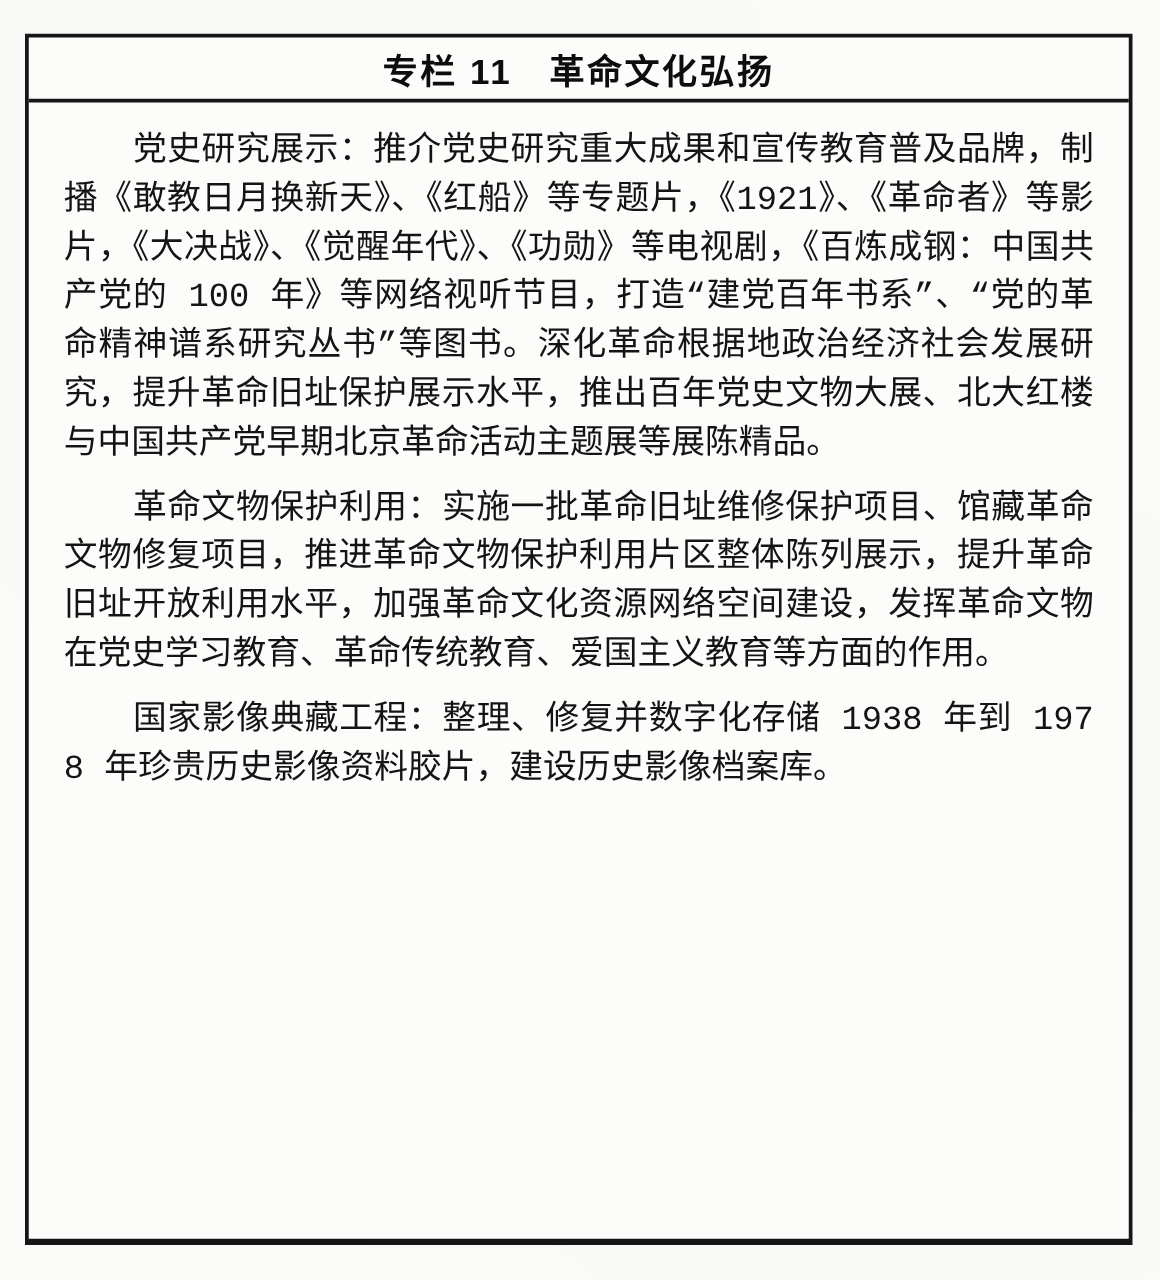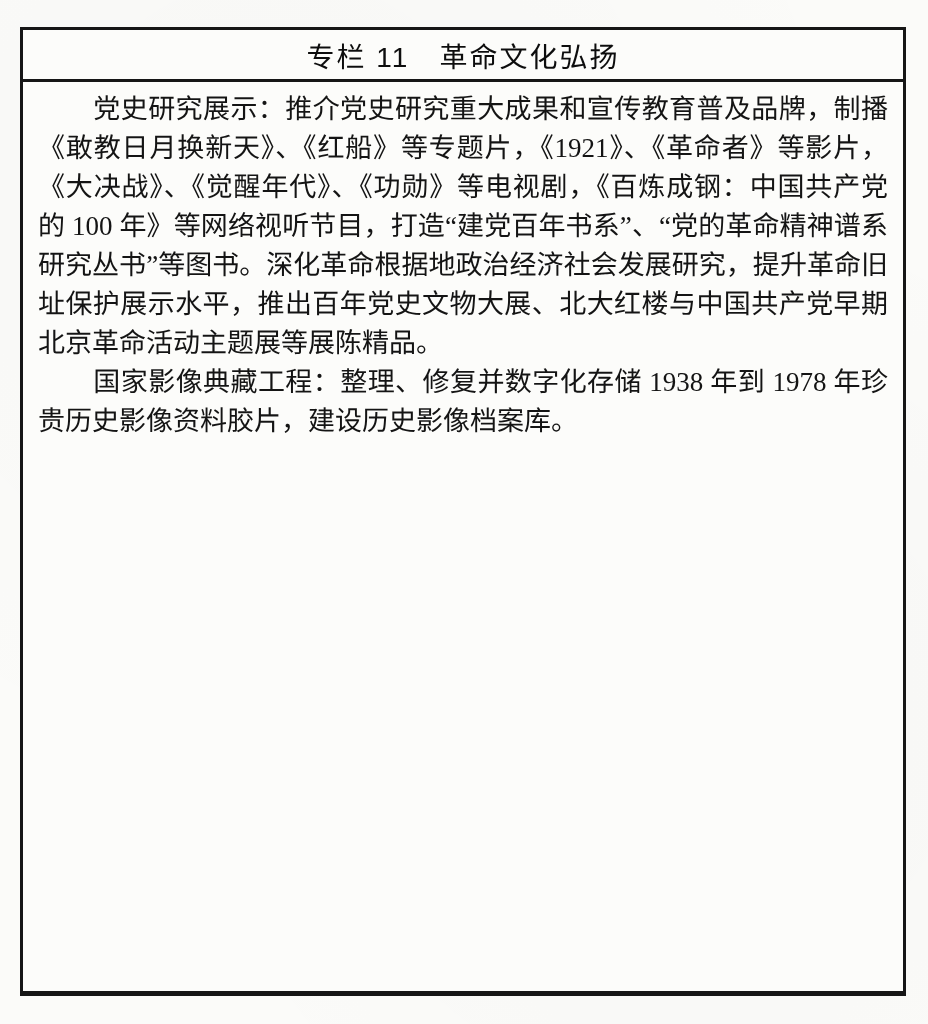--- a/index.html
+++ b/index.html
@@ -33,47 +33,49 @@
   .panel-header {
     box-sizing: border-box;
     height: 52px;
     border-bottom: 3px solid #161616;
     display: flex;
     align-items: center;
     justify-content: center;
   }
   .panel-title {
     font-family: "Liberation Sans", "DejaVu Sans", sans-serif;
-    font-weight: 400;
+    font-weight: 700;
     font-size: 28px;
     letter-spacing: 2px;
     color: #0d0d0d;
     white-space: pre;
   }
   .panel-body {
     box-sizing: border-box;
     padding: 8px 15px 0 15px;
   }
   .panel-body p {
-    margin: 0;
+    margin: 13px;
     font-size: 27px;
     line-height: 39px;
     text-align: justify;
     text-justify: inter-ideograph;
     text-indent: 2.05em;
     color: #141414;
     word-break: break-all;
+    font-family: Liberation Mono, monospace;
   }
 </style>
 </head>
 <body>
 
 <div class="page">
   <div class="panel">
     <div class="panel-header">
       <span class="panel-title">专栏 11　革命文化弘扬</span>
     </div>
     <div class="panel-body">
       <p>党史研究展示：推介党史研究重大成果和宣传教育普及品牌，制播《敢教日月换新天》、《红船》等专题片，《1921》、《革命者》等影片，《大决战》、《觉醒年代》、《功勋》等电视剧，《百炼成钢：中国共产党的 100 年》等网络视听节目，打造“建党百年书系”、“党的革命精神谱系研究丛书”等图书。深化革命根据地政治经济社会发展研究，提升革命旧址保护展示水平，推出百年党史文物大展、北大红楼与中国共产党早期北京革命活动主题展等展陈精品。</p>
+      <p>革命文物保护利用：实施一批革命旧址维修保护项目、馆藏革命文物修复项目，推进革命文物保护利用片区整体陈列展示，提升革命旧址开放利用水平，加强革命文化资源网络空间建设，发挥革命文物在党史学习教育、革命传统教育、爱国主义教育等方面的作用。</p>
       <p>国家影像典藏工程：整理、修复并数字化存储 1938 年到 1978 年珍贵历史影像资料胶片，建设历史影像档案库。</p>
     </div>
   </div>
 </div>
 
 </body></html>

